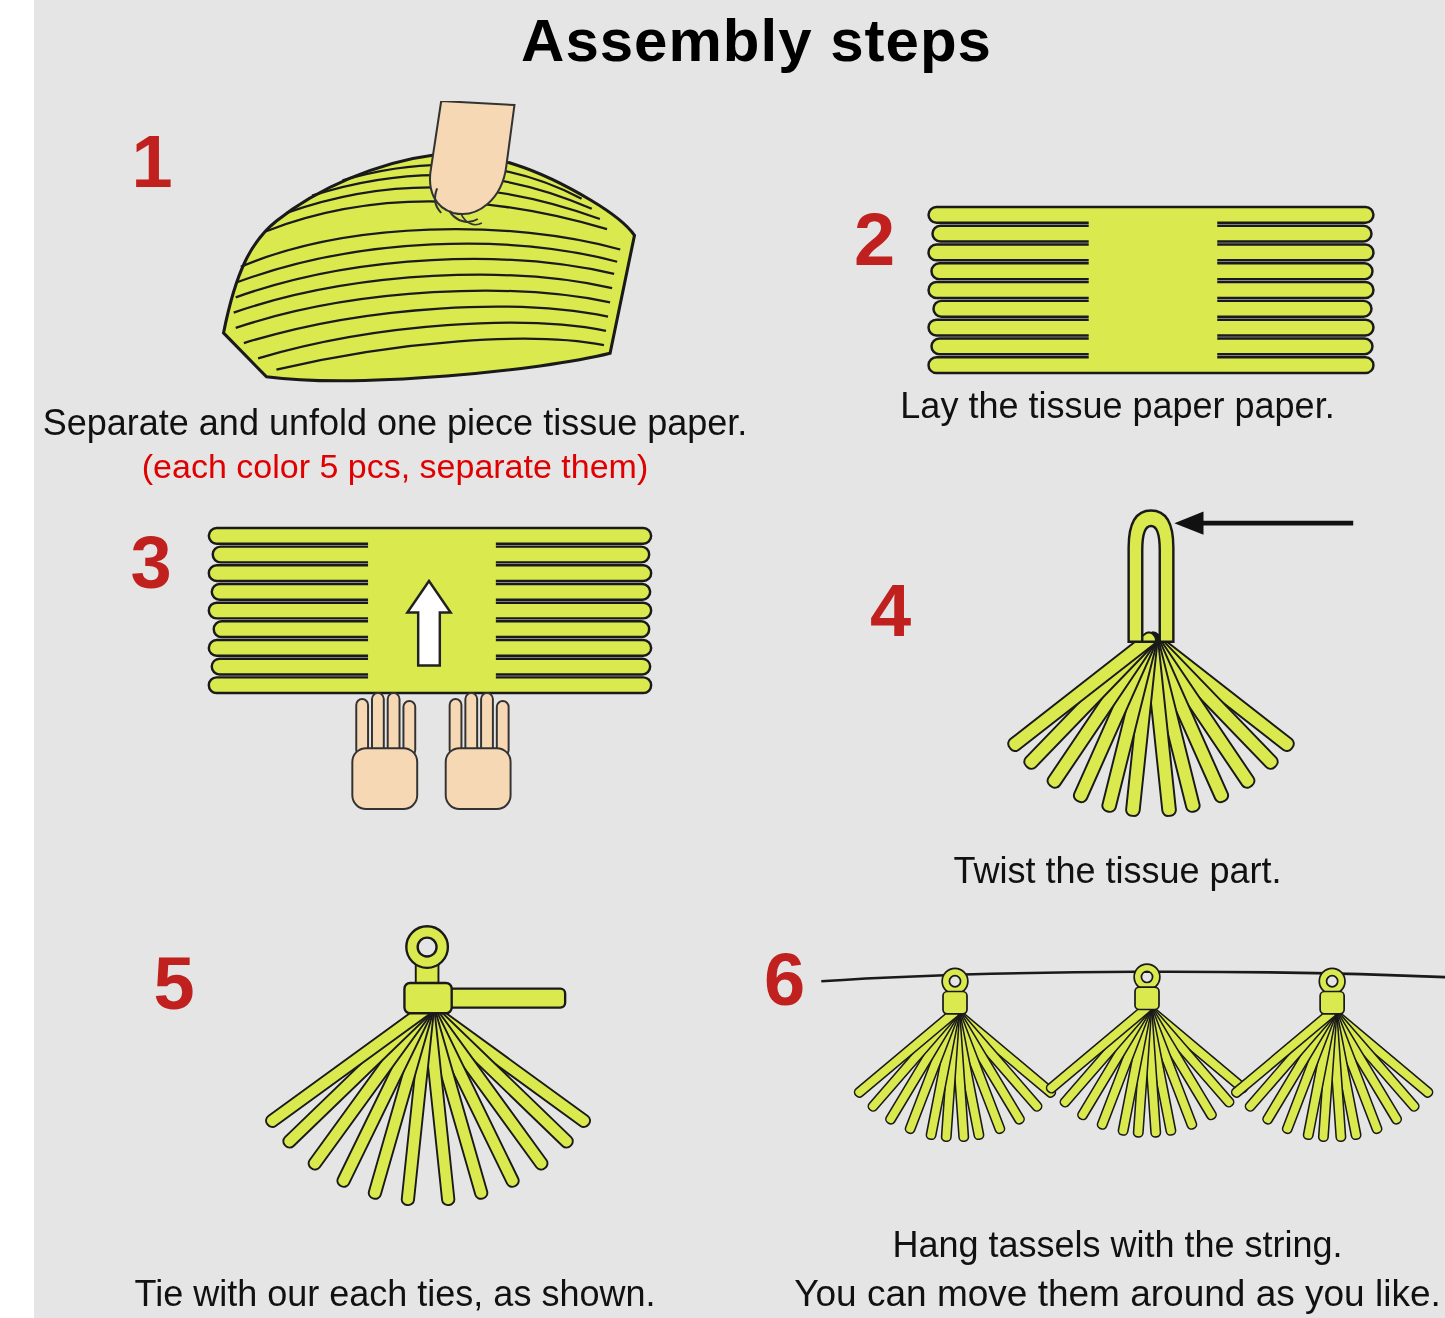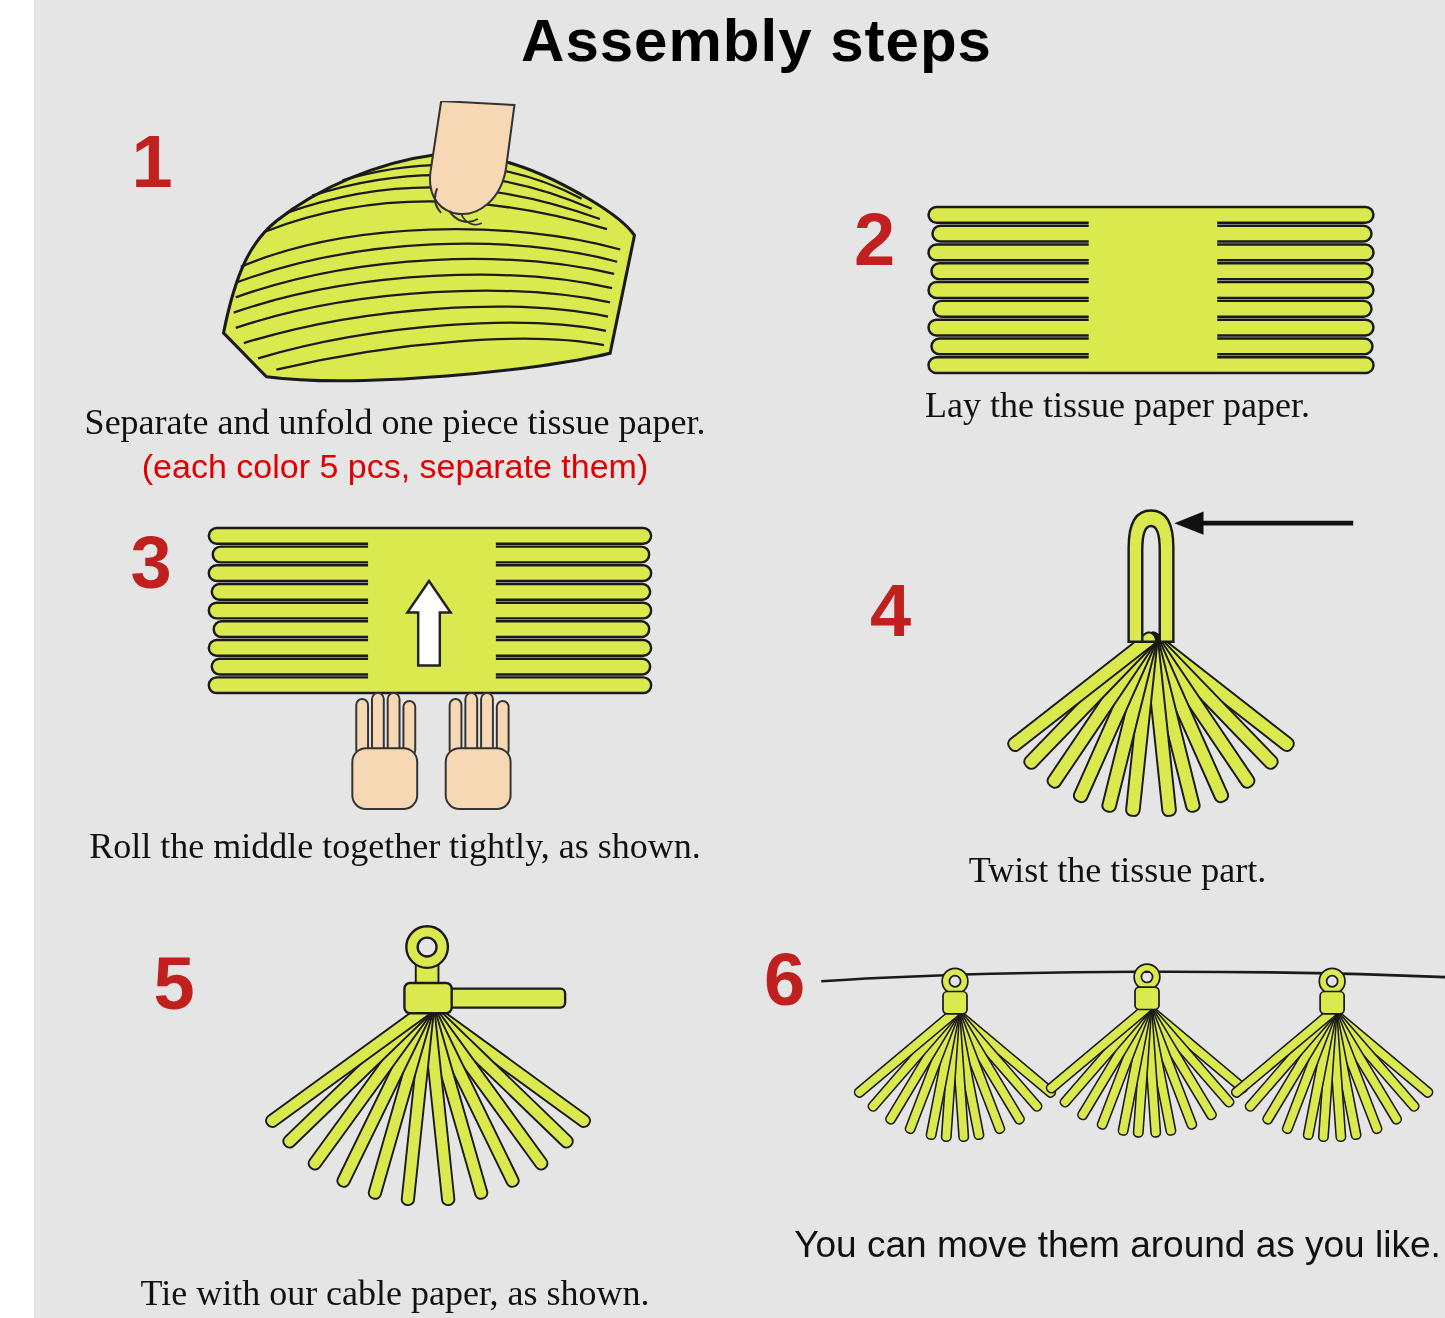--- a/index.html
+++ b/index.html
@@ -31,21 +31,20 @@
     font-weight:bold;
     line-height:1;
     margin-right:26px;
   }
   .caption{
     font-size:36px;
     color:var(--c-text,#111);
     text-align:center;
     line-height:1.25;
     margin-top:4px;
-    font-family:Liberation Serif, serif;
   }
   .caption2{
     font-size:37px;
     color:var(--c-text,#111);
     text-align:center;
     line-height:1.25;
     margin-top:4px;
   }
   .note{
     font-size:34px;
@@ -155,21 +154,20 @@
           </g>
           <polygon points="235,62 257,94 246,94 246,148 224,148 224,94 213,94" fill="#ffffff" stroke="#222" stroke-width="2.5"></polygon>
           <g>
               <use href="#hand3" transform="translate(190,232)"></use>
             </g>
           <g>
               <use href="#hand3" transform="translate(285,232)"></use>
             </g>
         </svg>
       </div>
-      <div class="caption">Roll the middle together tightly, as shown.</div>
     </div>
 
     <div class="step step-4">
       <div class="illo-row">
         <span class="num">4</span>
         <svg width="428" height="350" viewBox="0 0 440 360">
           <g transform="translate(220,148)">
             <rect x="-7" y="-4" width="14" height="188" rx="6" transform="rotate(-52)" fill="#d9e94e" stroke="#1a1a1a" stroke-width="2"></rect>
             <rect x="-7" y="-4" width="14" height="188" rx="6" transform="rotate(-44)" fill="#d9e94e" stroke="#1a1a1a" stroke-width="2"></rect>
             <rect x="-7" y="-4" width="14" height="188" rx="6" transform="rotate(-34)" fill="#d9e94e" stroke="#1a1a1a" stroke-width="2"></rect>
@@ -210,21 +208,21 @@
             <rect x="-6.5" y="-4" width="13" height="214" rx="6" transform="rotate(6)" fill="#d9e94e" stroke="#1a1a1a" stroke-width="2"></rect>
             <rect x="-6.5" y="-4" width="13" height="214" rx="6" transform="rotate(16)" fill="#d9e94e" stroke="#1a1a1a" stroke-width="2"></rect>
             <rect x="-6.5" y="-4" width="13" height="214" rx="6" transform="rotate(26)" fill="#d9e94e" stroke="#1a1a1a" stroke-width="2"></rect>
             <rect x="-6.5" y="-4" width="13" height="214" rx="6" transform="rotate(36)" fill="#d9e94e" stroke="#1a1a1a" stroke-width="2"></rect>
             <rect x="-6.5" y="-4" width="13" height="214" rx="6" transform="rotate(46)" fill="#d9e94e" stroke="#1a1a1a" stroke-width="2"></rect>
             <rect x="-6.5" y="-4" width="13" height="214" rx="6" transform="rotate(54)" fill="#d9e94e" stroke="#1a1a1a" stroke-width="2"></rect>
           </g>
           <rect x="194" y="80" width="50" height="32" rx="6" fill="#d9e94e" stroke="#1a1a1a" stroke-width="2.5"></rect>
         </svg>
       </div>
-      <div class="caption">Tie with our cable paper, as shown.</div>
+      <div class="caption">Tie with our each ties, as shown.</div>
     </div>
 
     <div class="step step-6">
       <div class="illo-row">
         <span class="num">6</span>
         <svg width="660" height="285" viewBox="0 0 770 332">
           <defs>
             <g id="tassel6">
               <g>
                 <rect x="-5.5" y="32" width="11" height="155" rx="5" transform="rotate(-50 0 36)" fill="#d9e94e" stroke="#1a1a1a" stroke-width="1.8"></rect>
@@ -249,17 +247,18 @@
               <use href="#tassel6" transform="translate(168,56)"></use>
             </g>
           <g>
               <use href="#tassel6" transform="translate(392,51)"></use>
             </g>
           <g>
               <use href="#tassel6" transform="translate(608,56)"></use>
             </g>
         </svg>
       </div>
+      <div class="caption">Hang tassels with the string.</div>
       <div class="caption2">You can move them around as you like.</div>
     </div>
 
   </div>
 </div>
 
 </body></html>

